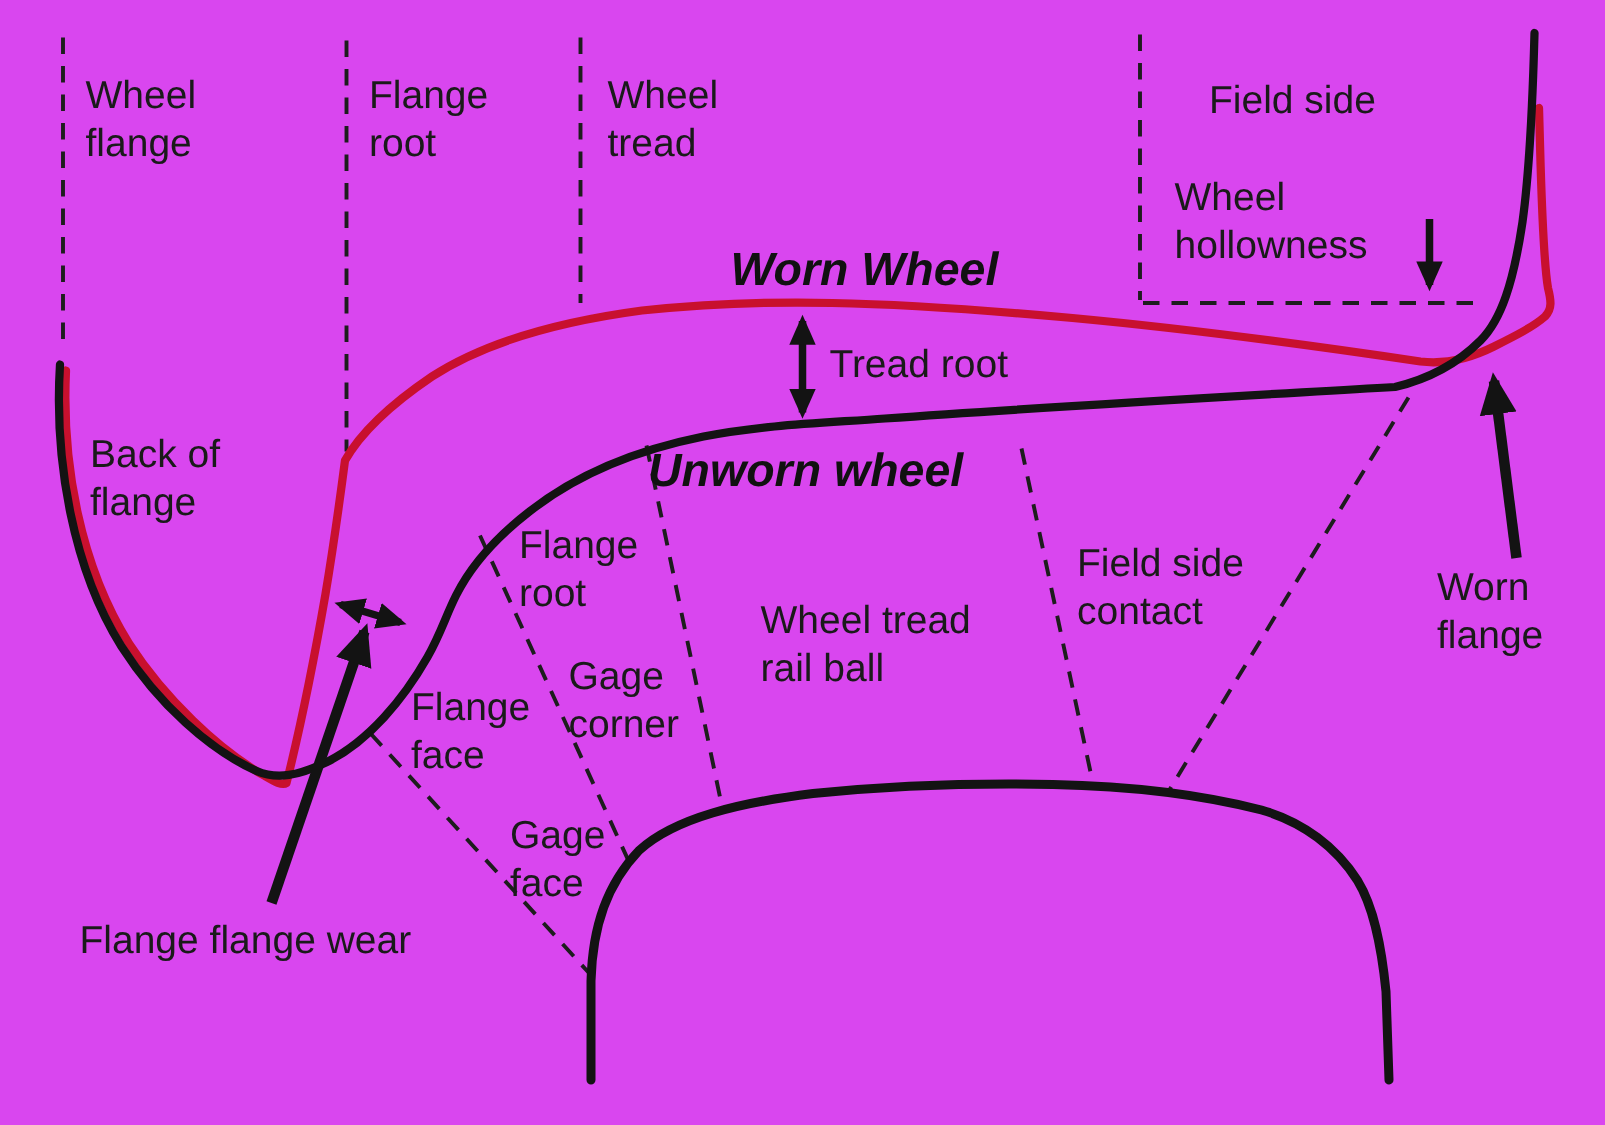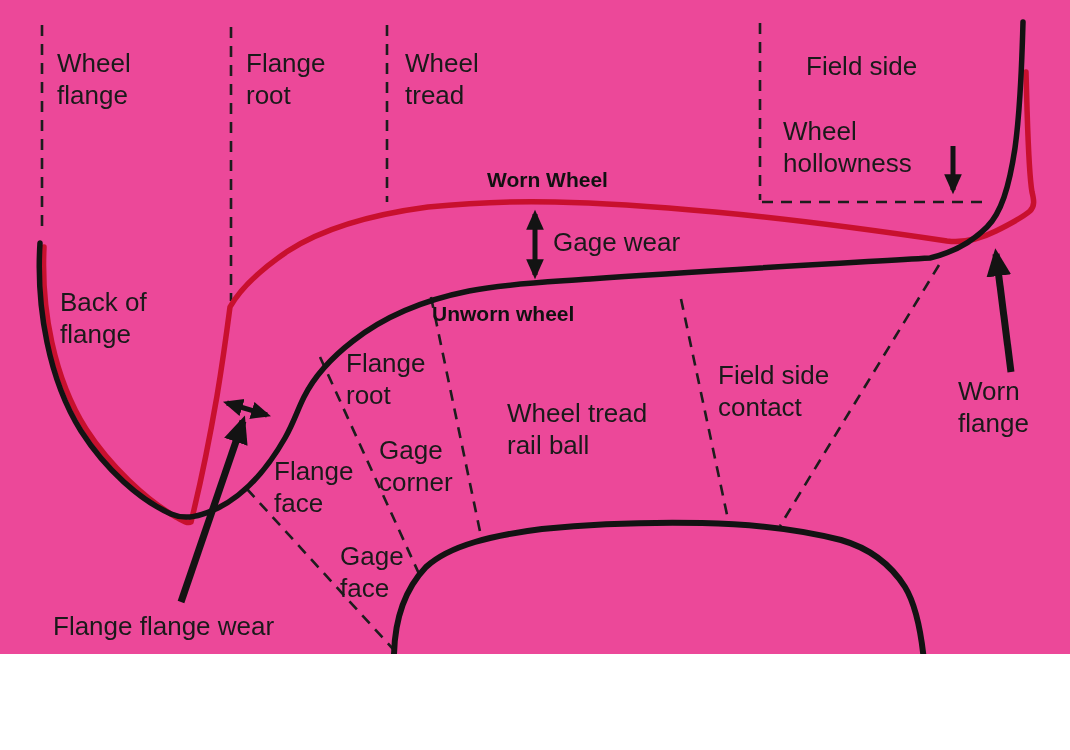--- a/index.html
+++ b/index.html
@@ -1,37 +1,38 @@
 <!DOCTYPE html>
 <html><head>
 <meta charset="utf-8">
 <style>
   html,body{margin:0;padding:0;background:#ffffff;}
   .stage{
     position:relative;
     width:1070px;
-    height:654px;
-    background:#ec4899;
+    height:750px;
+    background:#d946ef;
     font-family:"Liberation Sans", sans-serif;
     overflow:hidden;
   }
   .stage svg{position:absolute;left:0;top:0;}
   .lbl{
     position:absolute;
     white-space:pre-line;
     font-size:26px;
     line-height:32px;
     color:#1a1a1a;
   }
   .curve-lbl{
     position:absolute;
     white-space:pre;
-    font-size:21px;
+    font-size:31px;
     line-height:34px;
     font-weight:700;
+    font-style:italic;
     color:#111111;
   }
   .solid{fill:none;stroke:#131313;stroke-width:5.5;stroke-linecap:round;stroke-linejoin:round;}
   .worn{fill:none;stroke:#C8102E;stroke-width:5.5;stroke-linecap:round;stroke-linejoin:round;}
   .dashed{fill:none;stroke:#1d1d1d;stroke-width:2.6;stroke-dasharray:11 8;stroke-linecap:butt;}
   .arrow{fill:none;stroke:#131313;stroke-linecap:butt;}
   marker path{fill:#131313;stroke:none;}
 </style>
 </head>
 <body>
@@ -112,21 +113,21 @@
 flange</div>
   <div class="lbl" style="left:246px;top:47px">Flange
 root</div>
   <div class="lbl" style="left:405px;top:47px">Wheel
 tread</div>
   <div class="lbl" style="left:806px;top:50px">Field side</div>
   <div class="lbl" style="left:783px;top:115px">Wheel
 hollowness</div>
 
   <div class="curve-lbl" style="left:487px;top:163px">Worn Wheel</div>
-  <div class="lbl" style="left:553px;top:226px">Gage wear</div>
+  <div class="lbl" style="left:553px;top:226px">Tread root</div>
   <div class="curve-lbl" style="left:432px;top:297px">Unworn wheel</div>
 
   <div class="lbl" style="left:60px;top:286px">Back of
 flange</div>
   <div class="lbl" style="left:346px;top:347px">Flange
 root</div>
   <div class="lbl" style="left:379px;top:434px">Gage
 corner</div>
   <div class="lbl" style="left:274px;top:455px">Flange
 face</div>

